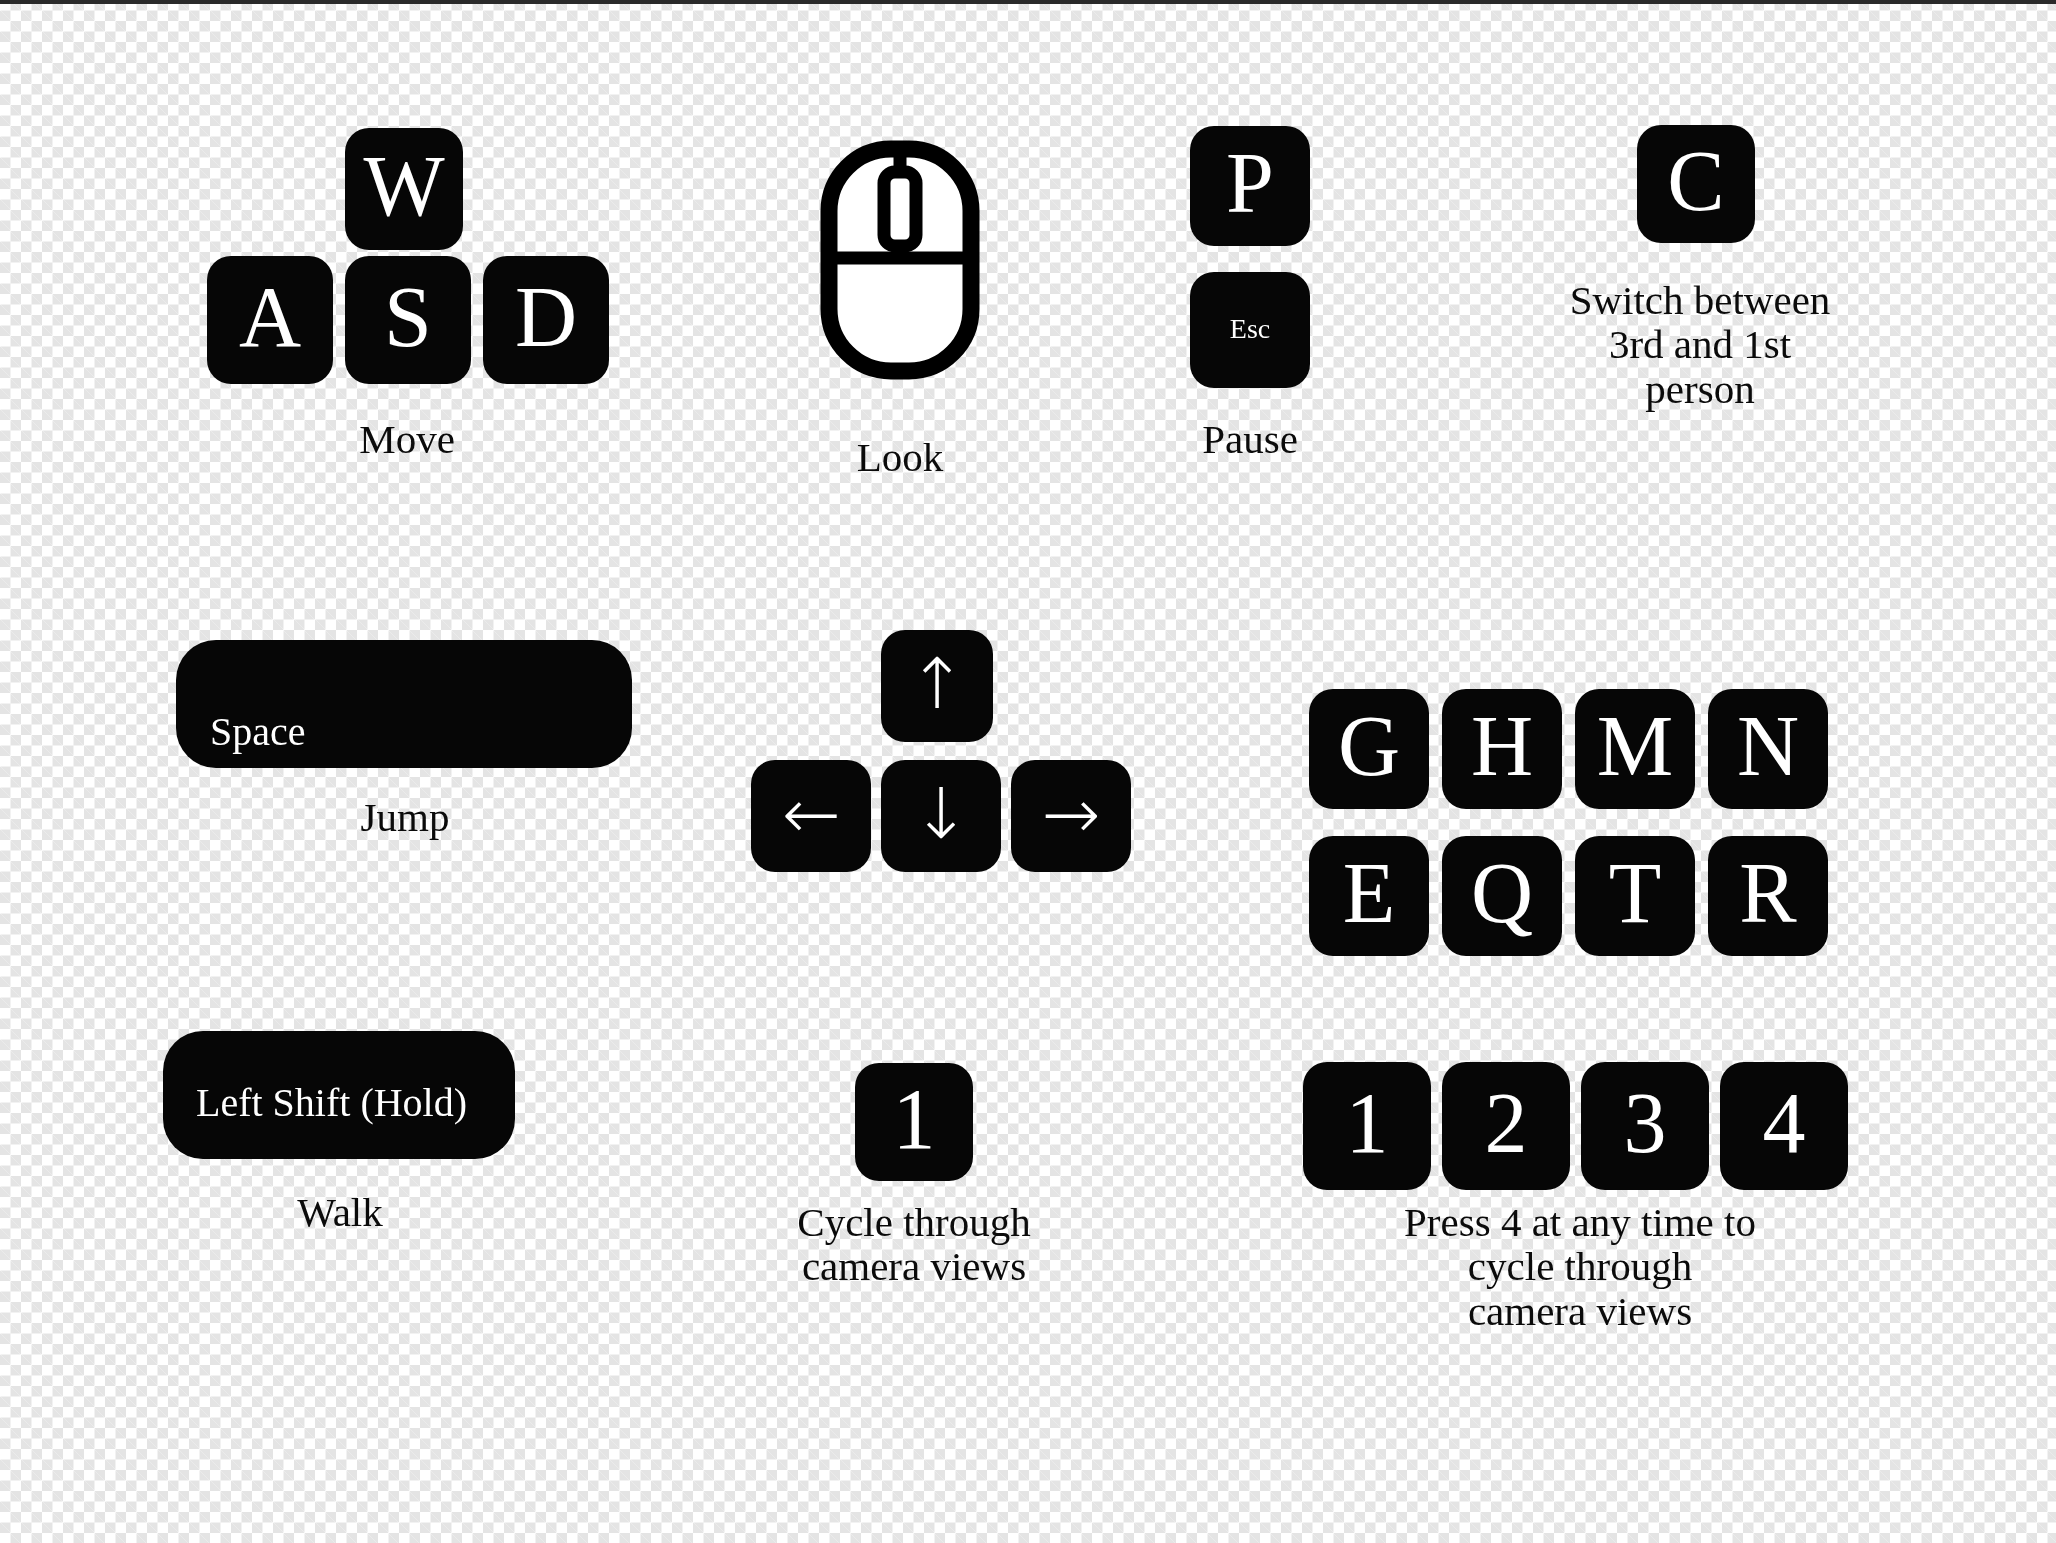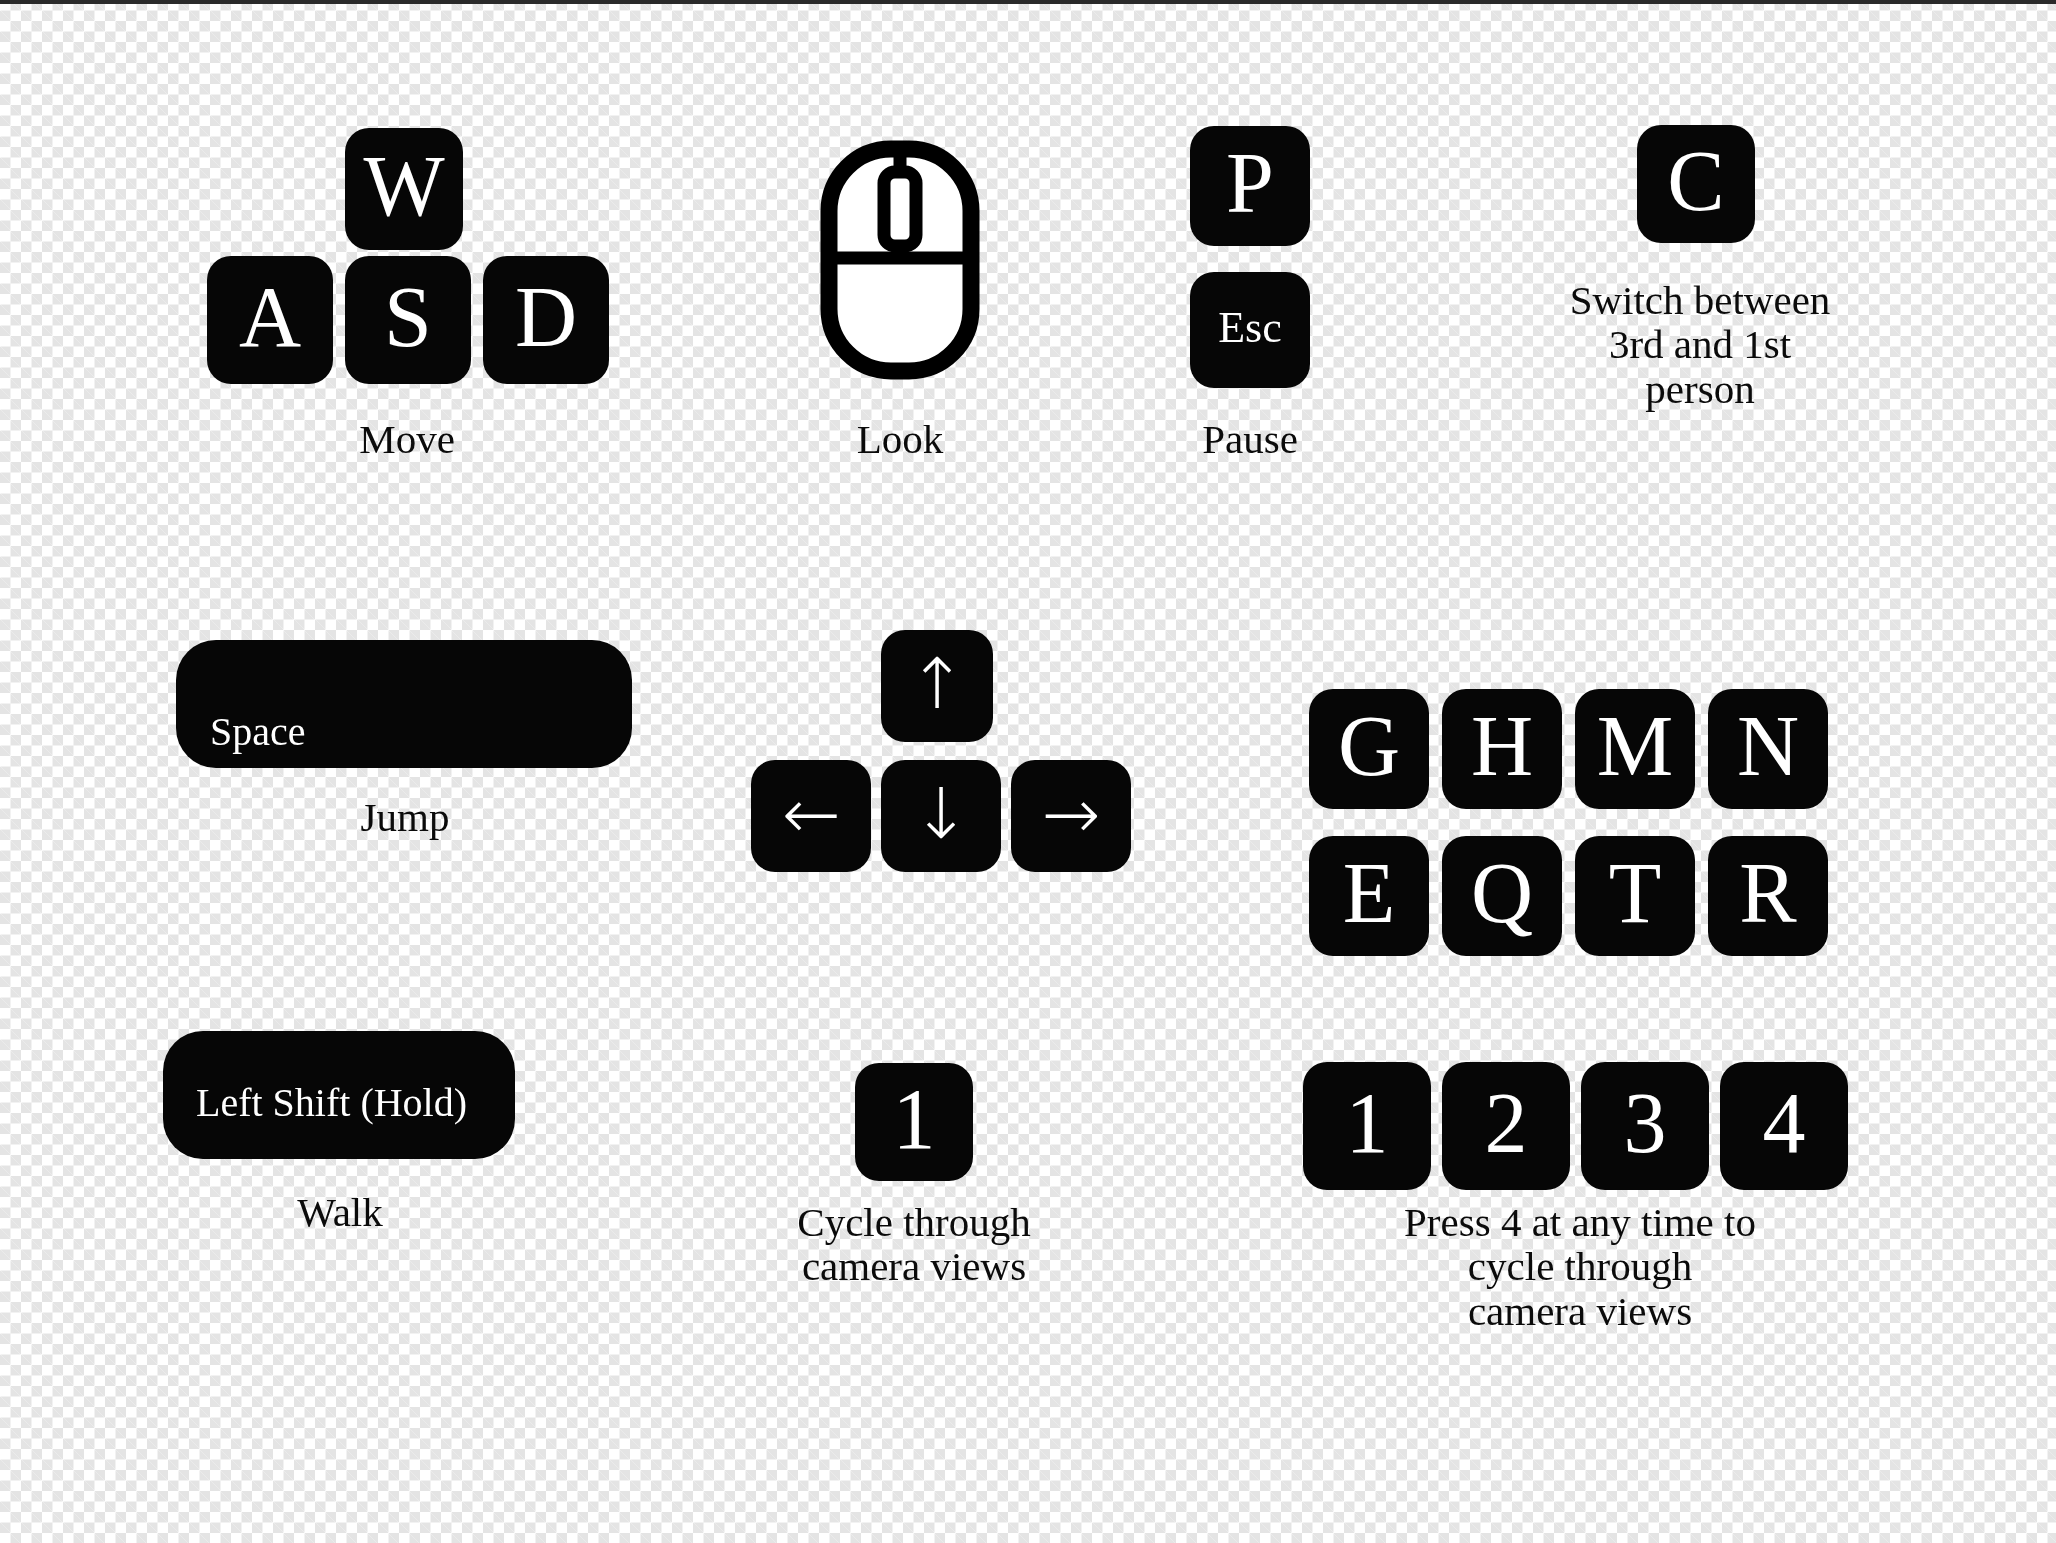--- a/index.html
+++ b/index.html
@@ -49,21 +49,21 @@
     line-height: 1;
     box-sizing: border-box;
     user-select: none;
   }
   .key .glyph {
     display: block;
     transform: translateY(-0.035em);
   }
   .key-letter { font-size: 86px; }
   .key-num    { font-size: 86px; }
-  .key-small  { font-size: 44px; }
+  .key-small  { font-size: 28px; }
   .key-arrow  { font-size: 70px; font-family: "DejaVu Sans", sans-serif; font-weight: 300; }
 
   .wide-key {
     position: absolute;
     background: #060606;
     border-radius: 40px;
     color: #ffffff;
     box-sizing: border-box;
     display: flex;
     align-items: center;
@@ -118,21 +118,21 @@
 
       <rect x="9" y="9" width="142" height="222" rx="62" ry="62" fill="#ffffff" stroke="#000000" stroke-width="17"></rect>
 
       <line x1="17" y1="118" x2="143" y2="118" stroke="#000000" stroke-width="13"></line>
 
       <line x1="80" y1="13" x2="80" y2="118" stroke="#000000" stroke-width="13"></line>
 
       <rect x="64" y="32" width="32" height="74" rx="11" ry="11" fill="#ffffff" stroke="#000000" stroke-width="13"></rect>
     </svg>
   </div>
-  <div class="caption" style="left:700px; top:417px; width:400px;">Look</div>
+  <div class="caption" style="left:700px; top:435px; width:400px;">Look</div>
 
   <div class="key key-letter" style="left:1190px; top:126px; width:120px; height:120px;">
     <span class="glyph">P</span>
   </div>
   <div class="key key-small" style="left:1190px; top:272px; width:120px; height:116px;">
     <span class="glyph">Esc</span>
   </div>
   <div class="caption" style="left:1090px; top:417px; width:320px;">Pause</div>
 
   <div class="key key-letter" style="left:1637px; top:125px; width:118px; height:118px;">

